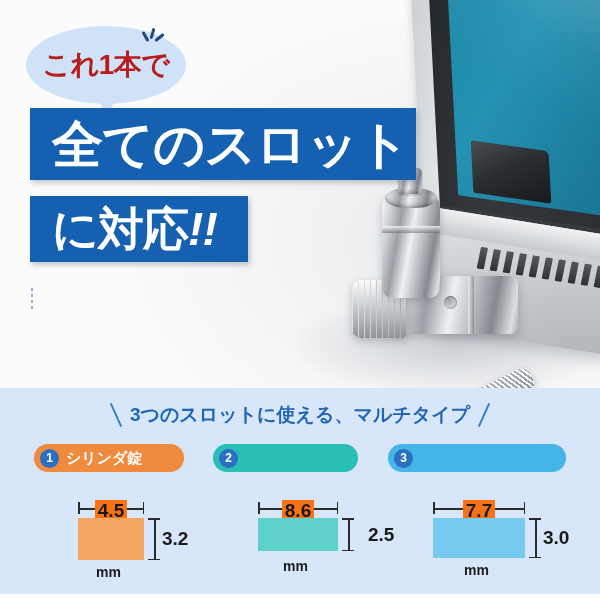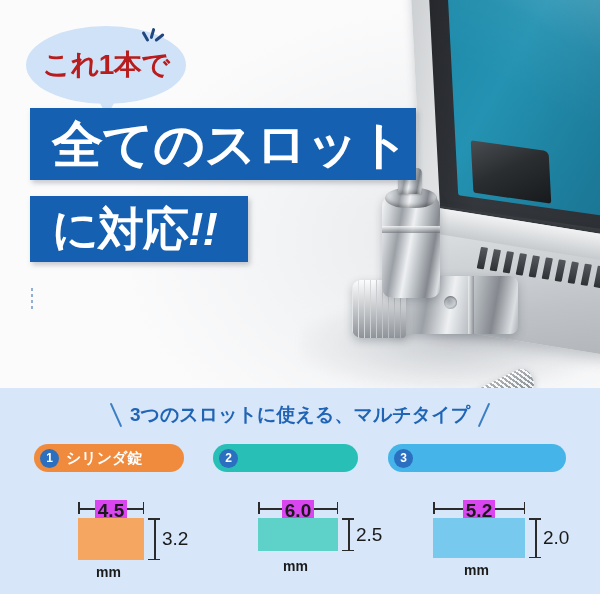--- a/index.html
+++ b/index.html
@@ -248,38 +248,38 @@
   .dim-hline .cap {
     position:absolute; top:0; width:1.5px; height:12px; background:#2b2b2b;
   }
   .dim-hline .cap.a { left:0; }
   .dim-hline .cap.b { right:0; }
   .dim-hval {
     position:absolute; top:-2px; left:0; width:100%;
     text-align:center; font-size:19px; font-weight:bold; color:#1a1a1a;
     background:inherit;
   }
-  .dim-hval span { background:#d946ef; padding:0 3px; }
+  .dim-hval span { background:#f97316; padding:0 3px; }
 
   .dim-rect { position:absolute; top:30px; left:0; }
   #rect-1 { width:66px; height:42px; background:#f5a761; }
   #rect-2 { width:80px; height:33px; background:#5ed1c8; }
   #rect-3 { width:92px; height:40px; background:#78c9ee; }
 
   .dim-vline { position:absolute; width:12px; }
   .dim-vline .bar {
     position:absolute; left:6px; top:0; width:1.5px; height:100%; background:#2b2b2b;
   }
   .dim-vline .cap {
     position:absolute; left:0; width:12px; height:1.5px; background:#2b2b2b;
   }
   .dim-vline .cap.a { top:0; }
   .dim-vline .cap.b { bottom:0; }
   .dim-vval {
-    position:absolute; left:14px; font-size:19px; font-weight:normal; color:#1a1a1a;
+    position:absolute; left:14px; font-size:19px; font-weight:bold; color:#1a1a1a;
     white-space:nowrap;
   }
   .dim-unit {
     position:absolute; font-size:14px; font-weight:bold; color:#1a1a1a;text-align:right;
   }
 </style>
 </head>
 <body>
 
 <div id="hero">
@@ -392,43 +392,43 @@
       <span class="dim-vval" style="top:10px;">3.2</span>
     </div>
     <span class="dim-unit" style="left:18px; top:76px;">mm</span>
   </div>
 
   <div class="dim" id="dim-2">
     <div class="dim-hline" style="left:0; width:80px;">
       <span class="bar"></span>
       <span class="cap a"></span>
       <span class="cap b"></span>
-      <span class="dim-hval"><span>6.0</span></span>
+      <span class="dim-hval"><span>8.6</span></span>
     </div>
     <div class="dim-rect" id="rect-2"></div>
     <div class="dim-vline" style="left:84px; top:30px; height:33px;">
       <span class="bar"></span>
       <span class="cap a"></span>
       <span class="cap b"></span>
-      <span class="dim-vval" style="top:6px;">2.5</span>
+      <span class="dim-vval" style="top:6px;margin-left:12px;">2.5</span>
     </div>
     <span class="dim-unit" style="left:25px; top:70px;">mm</span>
   </div>
 
   <div class="dim" id="dim-3">
     <div class="dim-hline" style="left:0; width:92px;">
       <span class="bar"></span>
       <span class="cap a"></span>
       <span class="cap b"></span>
-      <span class="dim-hval"><span>5.2</span></span>
+      <span class="dim-hval"><span>7.7</span></span>
     </div>
     <div class="dim-rect" id="rect-3"></div>
     <div class="dim-vline" style="left:96px; top:30px; height:40px;">
       <span class="bar"></span>
       <span class="cap a"></span>
       <span class="cap b"></span>
-      <span class="dim-vval" style="top:9px;">2.0</span>
+      <span class="dim-vval" style="top:9px;">3.0</span>
     </div>
     <span class="dim-unit" style="left:31px; top:74px;">mm</span>
   </div>
 </div>
 
 <div id="panel-bottom-strip"></div>
 
 </body></html>

